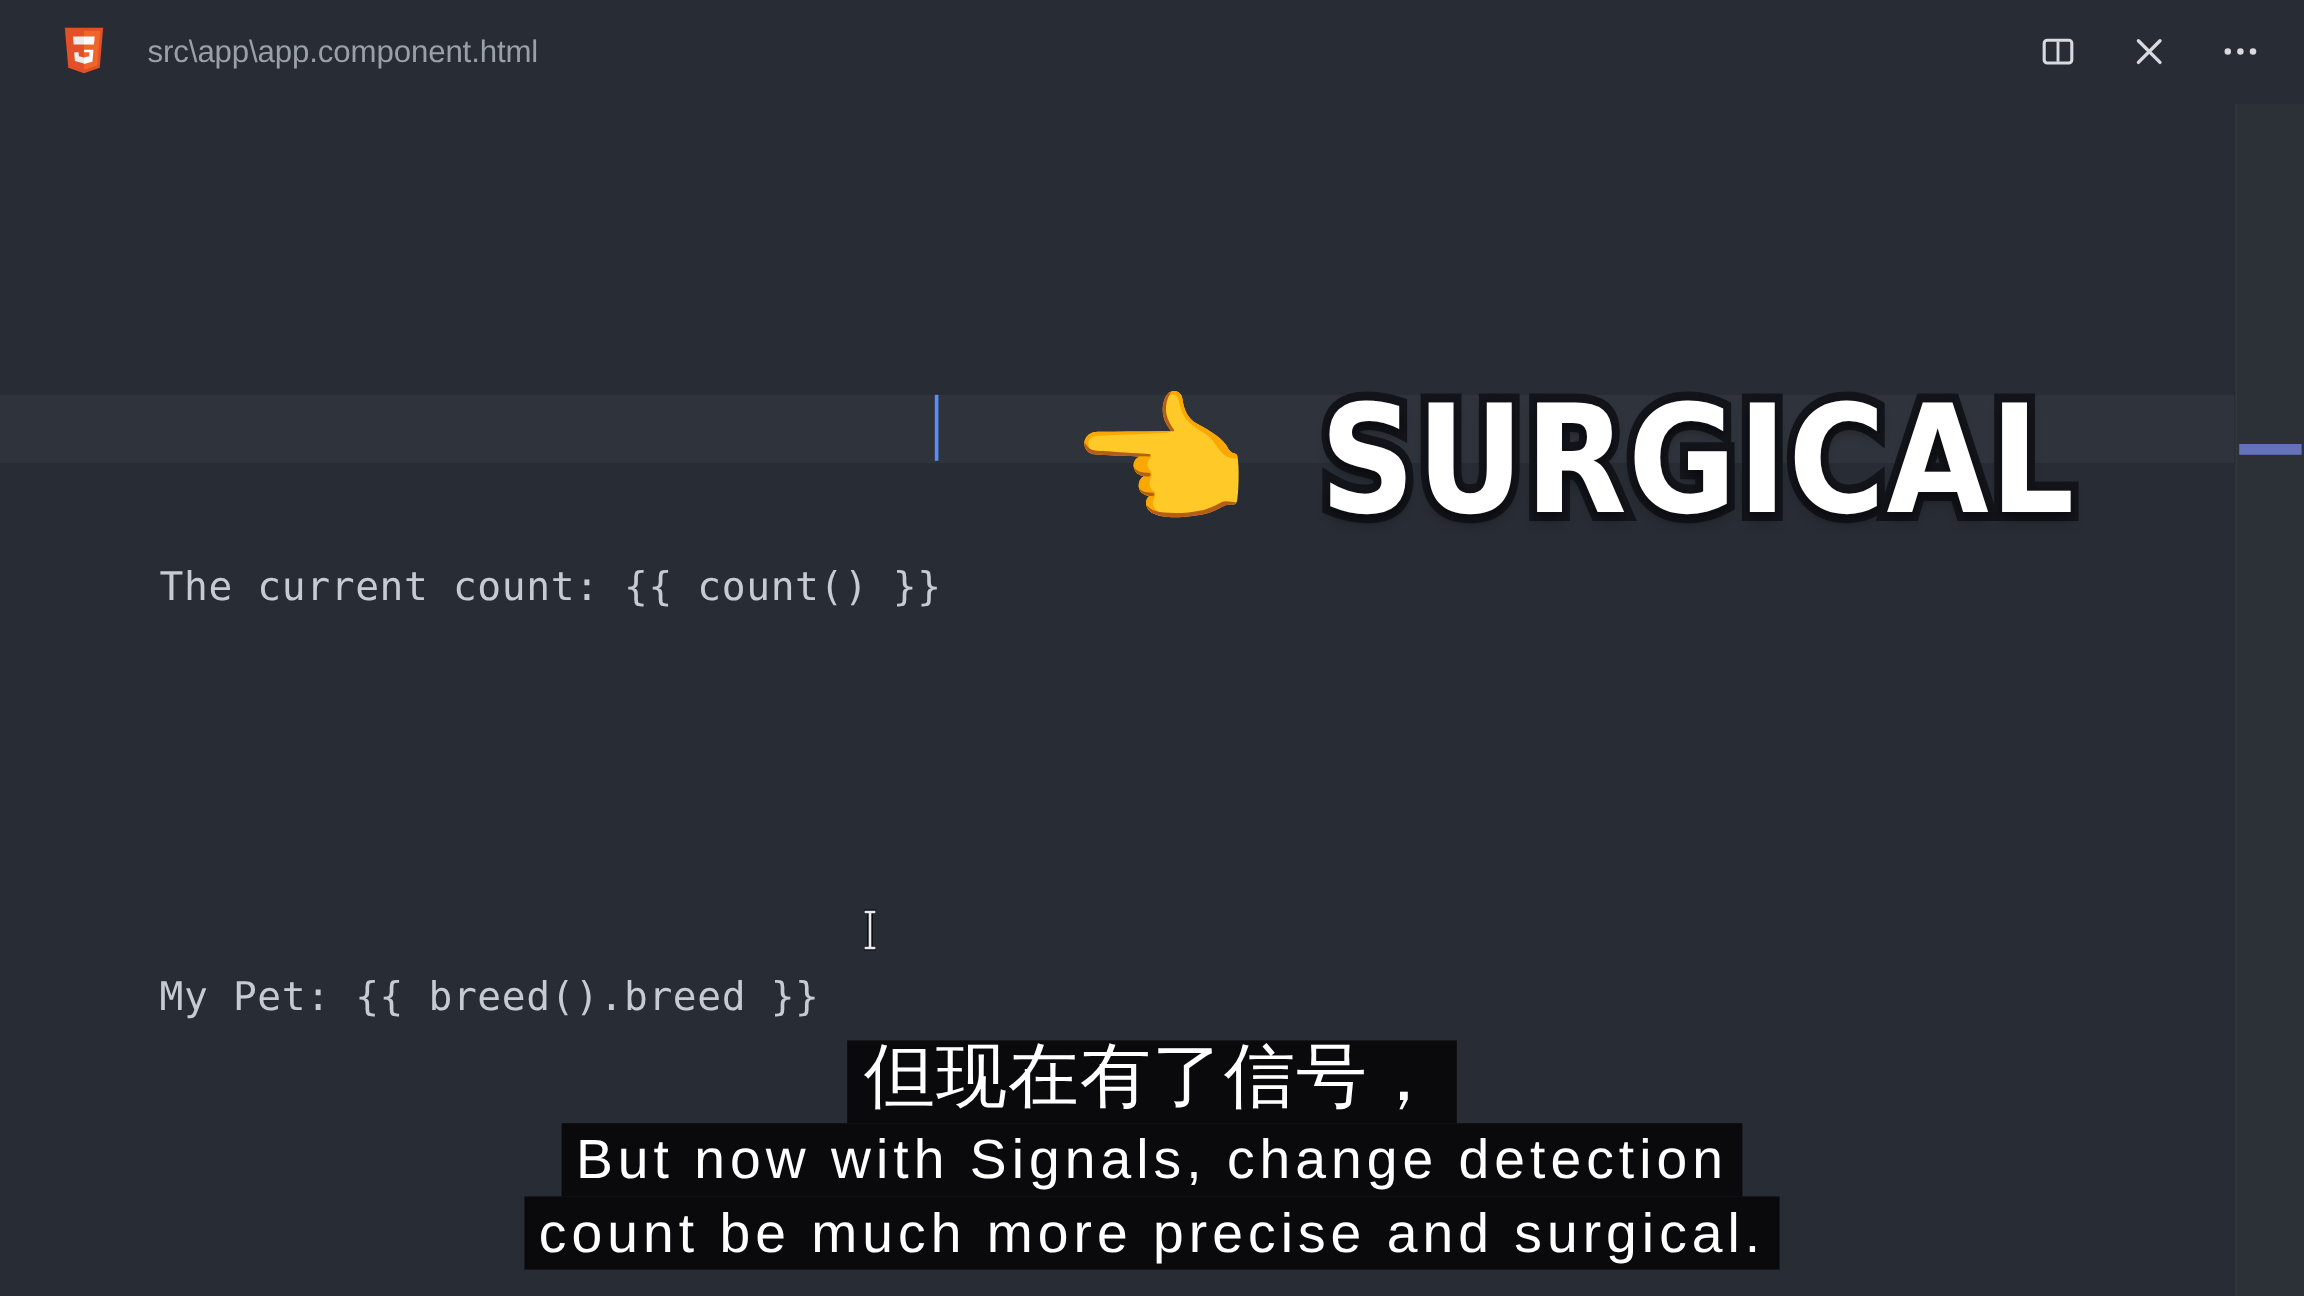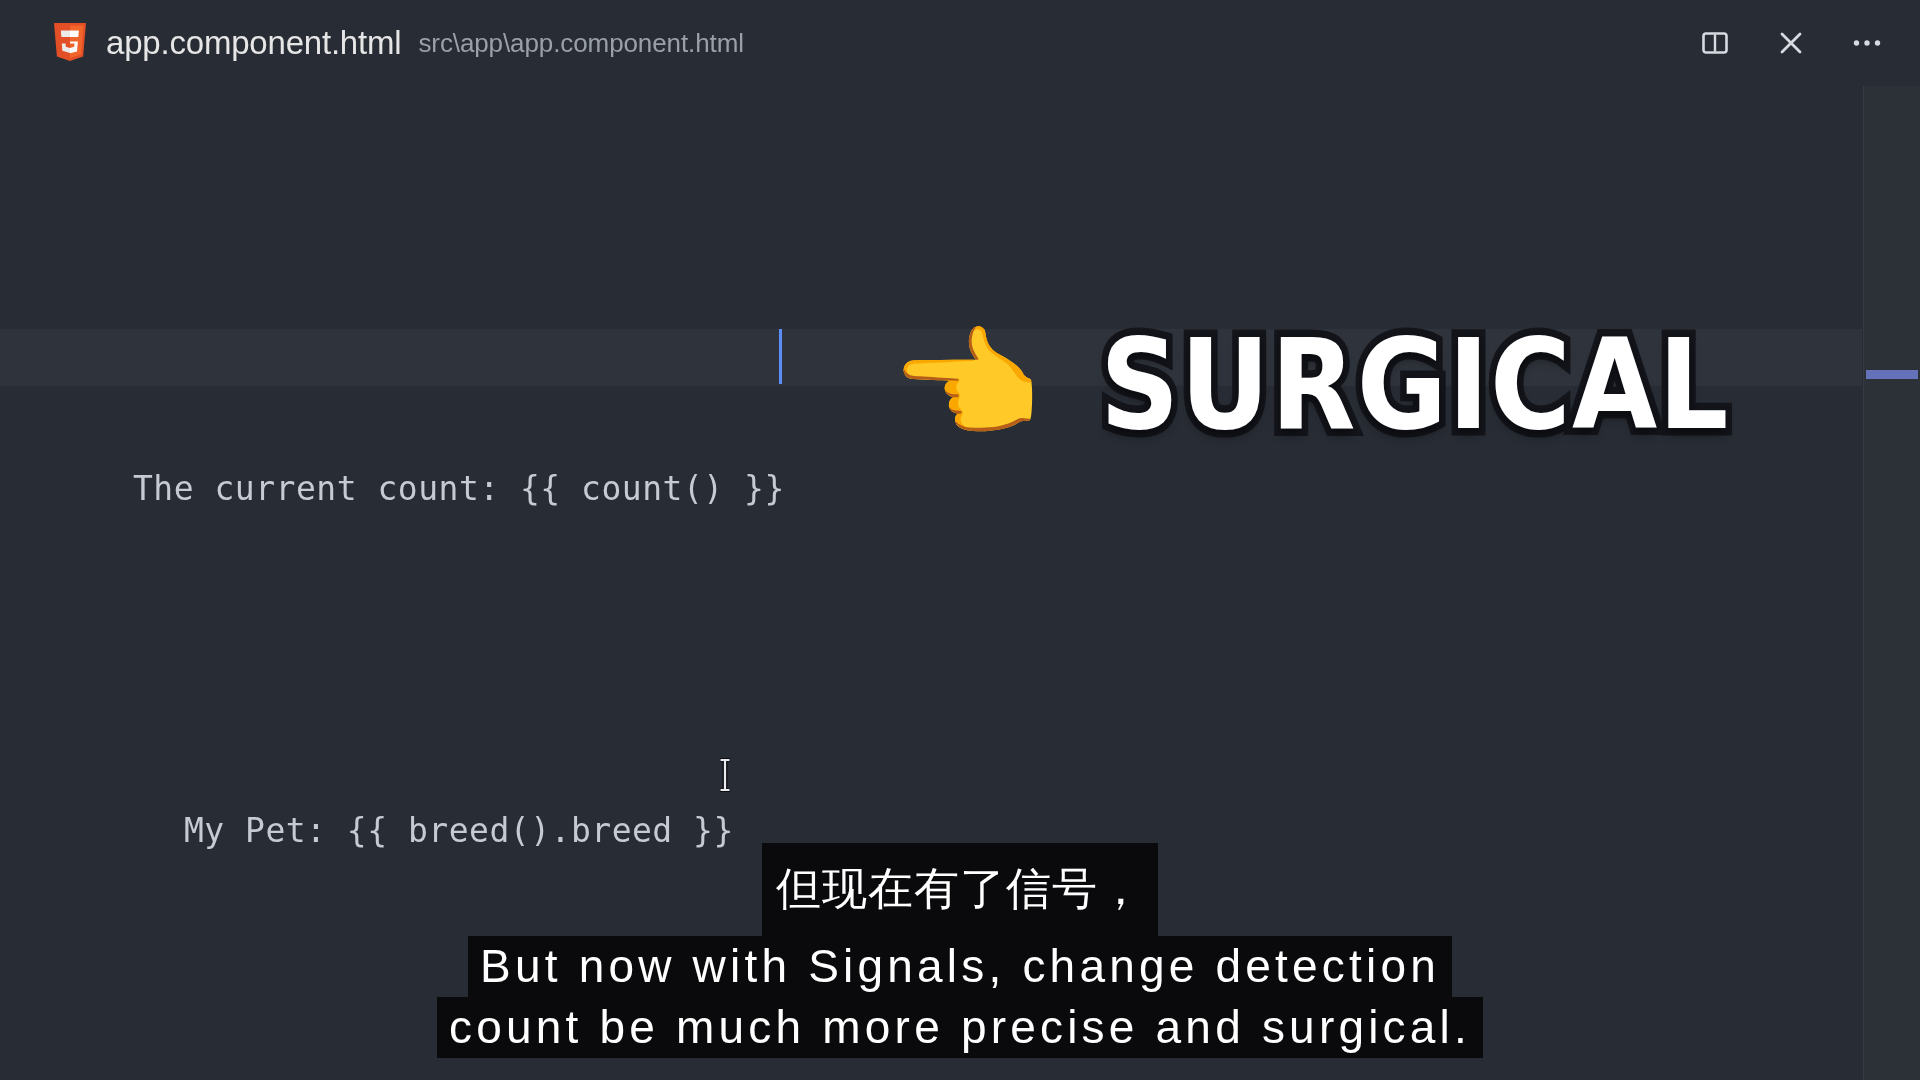--- a/index.html
+++ b/index.html
@@ -100,21 +100,21 @@
     position: absolute;
     left: 133px;
     top: 118px;
     font-family: "DejaVu Sans Mono", "Liberation Mono", monospace;
     font-size: 33px;
     line-height: 114px;
     color: #c6cbd3;
     white-space: pre;
     letter-spacing: 0.5px;
   }
-  .code-line { position: relative; height: 114px; text-align: center; }
+  .code-line { position: relative; height: 114px; }
 
   #text-cursor {
     position: absolute;
     left: 779px;
     top: 243px;
     width: 3px;
     height: 55px;
     background: #5b8cf7;
   }
 
@@ -191,24 +191,24 @@
     flex-direction: column;
     align-items: center;
     pointer-events: none;
   }
   .subtitle-line {
     background: #0a0a0c;
     color: #ffffff;
     white-space: nowrap;
   }
   .subtitle-cn {
-    font-family: Liberation Serif, serif;
-    font-size: 45px;
+    font-family: Liberation Mono, monospace;
+    font-size: 59px;
     line-height: 61px;
-    padding: 16px 14px;
+    padding: 4px 14px;
     letter-spacing: 1px;
   }
   .subtitle-en {
     font-family: "Liberation Sans", sans-serif;
     font-size: 46px;
     line-height: 61px;
     padding: 0 12px;
     letter-spacing: 4.2px;
   }
 </style>
@@ -221,21 +221,20 @@
 
     <div id="file-type-icon">
       <svg width="36" height="40" viewBox="0 0 36 40" xmlns="http://www.w3.org/2000/svg">
         <path d="M2 0 h32 l-2.9 33.4 L18 38 L4.9 33.4 Z" fill="#e34f26"></path>
         <path d="M18 2.6 h13.6 l-2.5 28.9 L18 35.1 Z" fill="#ef652a"></path>
         <path d="M18 7.5 h8.9 l-0.6 6.6 H18 V7.5 z M18 18.4 h7.9 l-0.9 10.1 L18 30.3 v-5.3 l4.2-1.2 0.3-3.2 H18 z" fill="#fdfdfd"></path>
         <path d="M18 7.5 v6.6 h-8.6 l-0.3-3.3 -0.1-1.2 -0.1-2.1 z M18 18.4 v6.6 l-4.2-1.2 -0.3-3.2 H9.8 l0.6 7.2 7.6 2.1 v-11.5 z" fill="#ebebeb"></path>
       </svg>
     </div>
 
-    <div id="tab-title">app.component.html</div>
     <div id="file-path">src\app\app.component.html</div>
 
     <div id="title-actions">
 
       <div class="title-action">
         <svg width="32" height="32" viewBox="0 0 32 32" fill="none" xmlns="http://www.w3.org/2000/svg">
           <rect x="4.5" y="6.5" width="23" height="19" rx="2.5" stroke="#d7dae0" stroke-width="2.6"></rect>
           <line x1="16" y1="7.5" x2="16" y2="24.5" stroke="#d7dae0" stroke-width="2.4"></line>
         </svg>
       </div>

